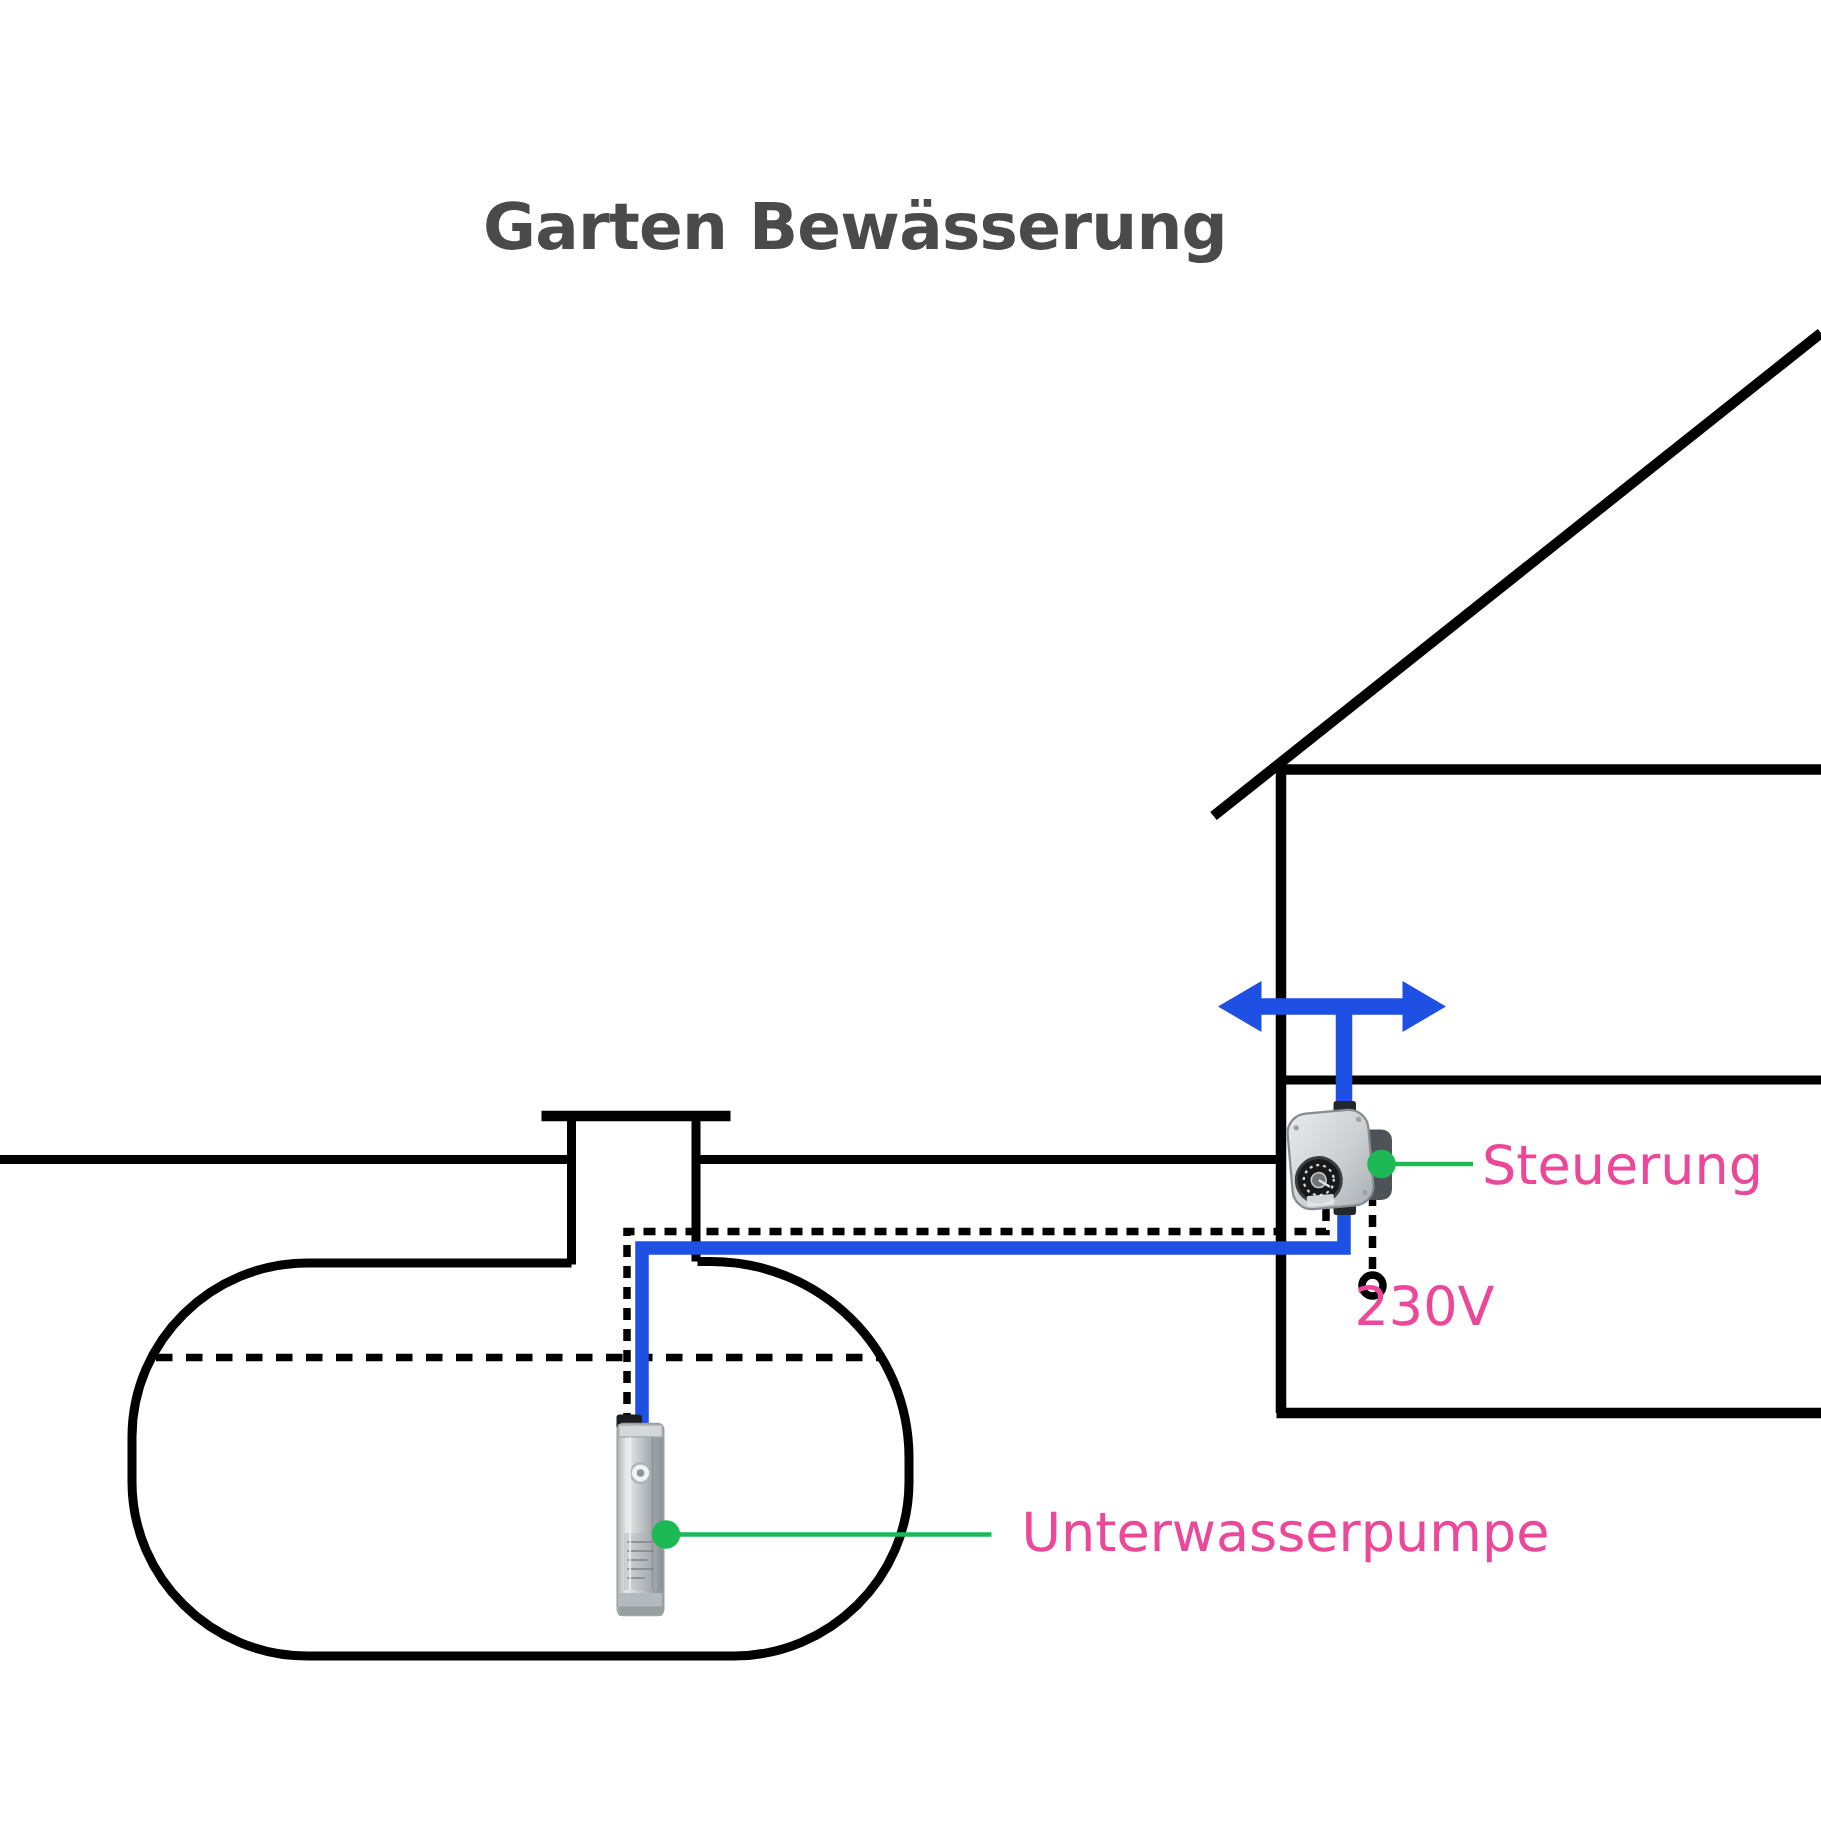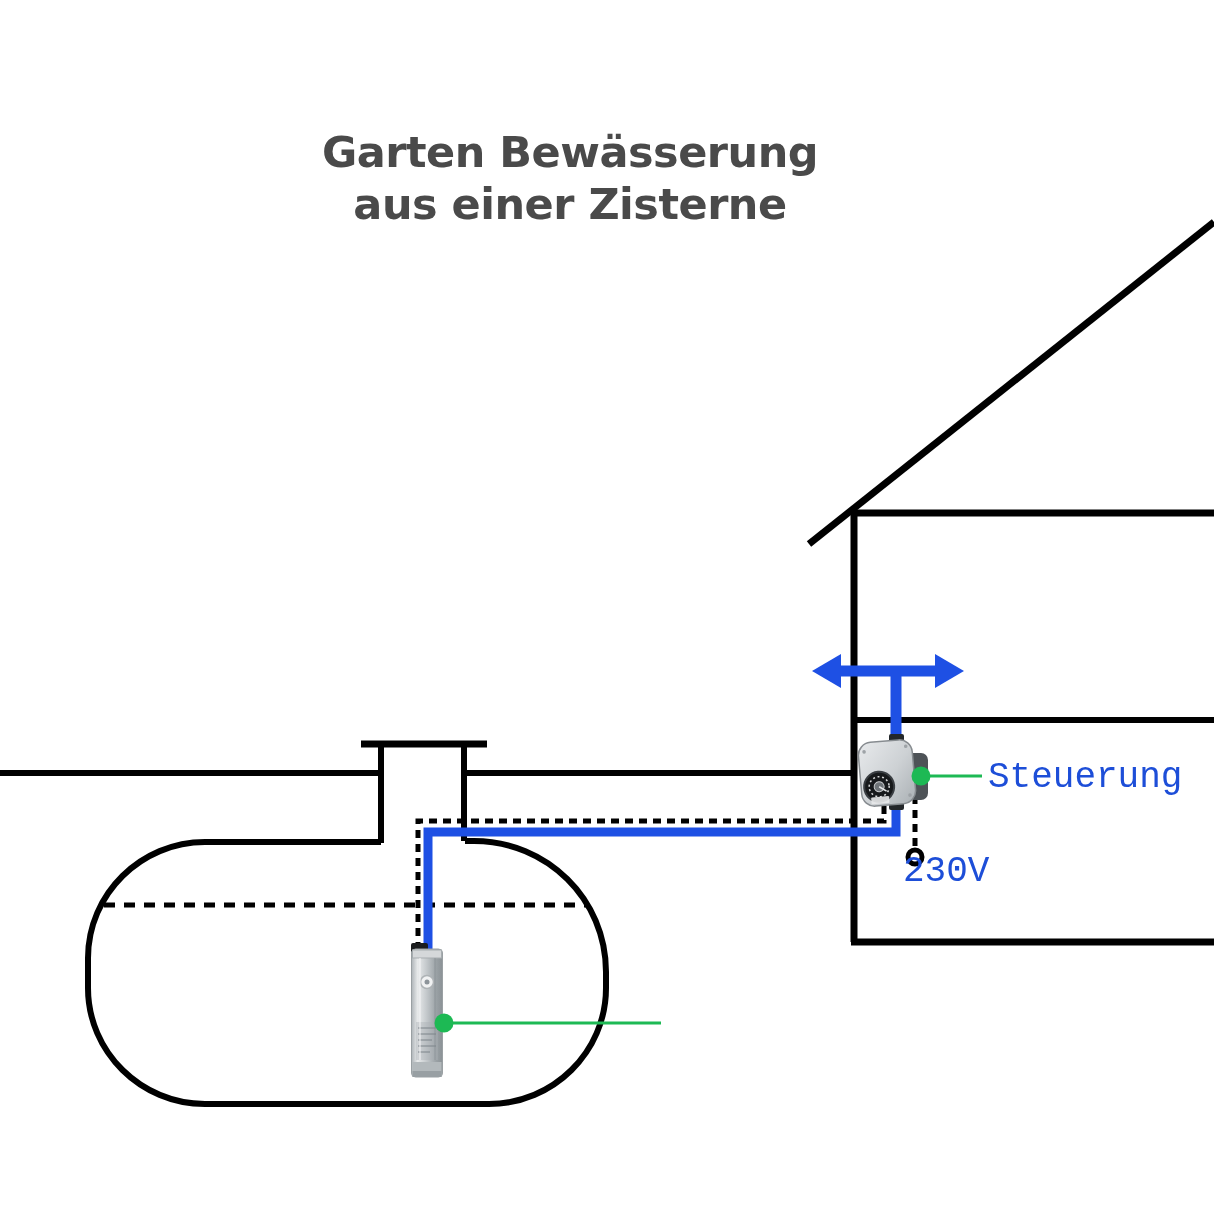--- a/index.html
+++ b/index.html
@@ -12,22 +12,22 @@
   .blue{stroke:var(--pipe-blue,#1e50e4);fill:none;}
   .bluefill{fill:var(--pipe-blue,#1e50e4);stroke:none;}
   .green{stroke:var(--callout-green,#1db954);fill:none;}
   .greenfill{fill:var(--callout-green,#1db954);stroke:none;}
   .dash {stroke-dasharray:8 6;}
   .wdash{stroke-dasharray:11 9;}
   
   .title{position:absolute;left:170px;top:126px;width:800px;text-align:center;
          color:var(--title-gray,#4a4a4a);font-weight:bold;font-size:43px;
          line-height:52px;letter-spacing:-0.5px;}
-  .lbl{position:absolute;color:#1d4ed8;font-size:36px;line-height:42px;
-       font-weight:400;white-space:nowrap;font-family:Liberation Mono, monospace;}
+  .lbl{position:absolute;color:#ec4899;font-size:36px;line-height:42px;
+       font-weight:400;white-space:nowrap;}
   .lbl-controller{left:988px;top:757px;}
   .lbl-voltage{left:903px;top:851px;}
   .lbl-pump{left:681px;top:1002px;}
 </style>
 </head>
 <body>
 
 <div class="stage">
 
   <svg width="1214" height="1214" viewBox="0 0 1214 1214">
@@ -126,23 +126,23 @@
       <circle class="greenfill" cx="921" cy="776" r="9.5"></circle>
     </g>
     <g>
       <path class="green" stroke-width="3" d="M444,1023 L661,1023"></path>
       <circle class="greenfill" cx="444" cy="1023" r="9.5"></circle>
     </g>
   </svg>
 
   <div class="title">
     <span>Garten Bewässerung</span><br>
-    <span>aus einer Zisterne</span>
   </div>
 
   <div class="lbl lbl-controller">
     <span>Steuerung</span><br>
   </div>
 
   <div class="lbl lbl-voltage">230V</div>
 
+  <div class="lbl lbl-pump">Unterwasserpumpe</div>
 
 </div>
 
 </body></html>

